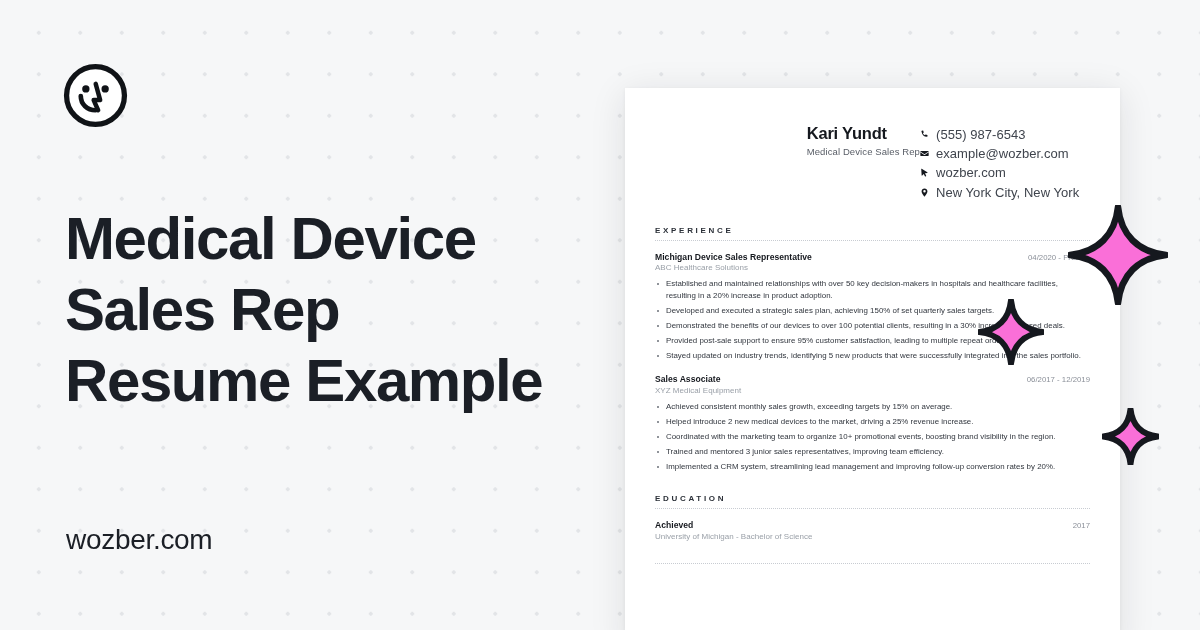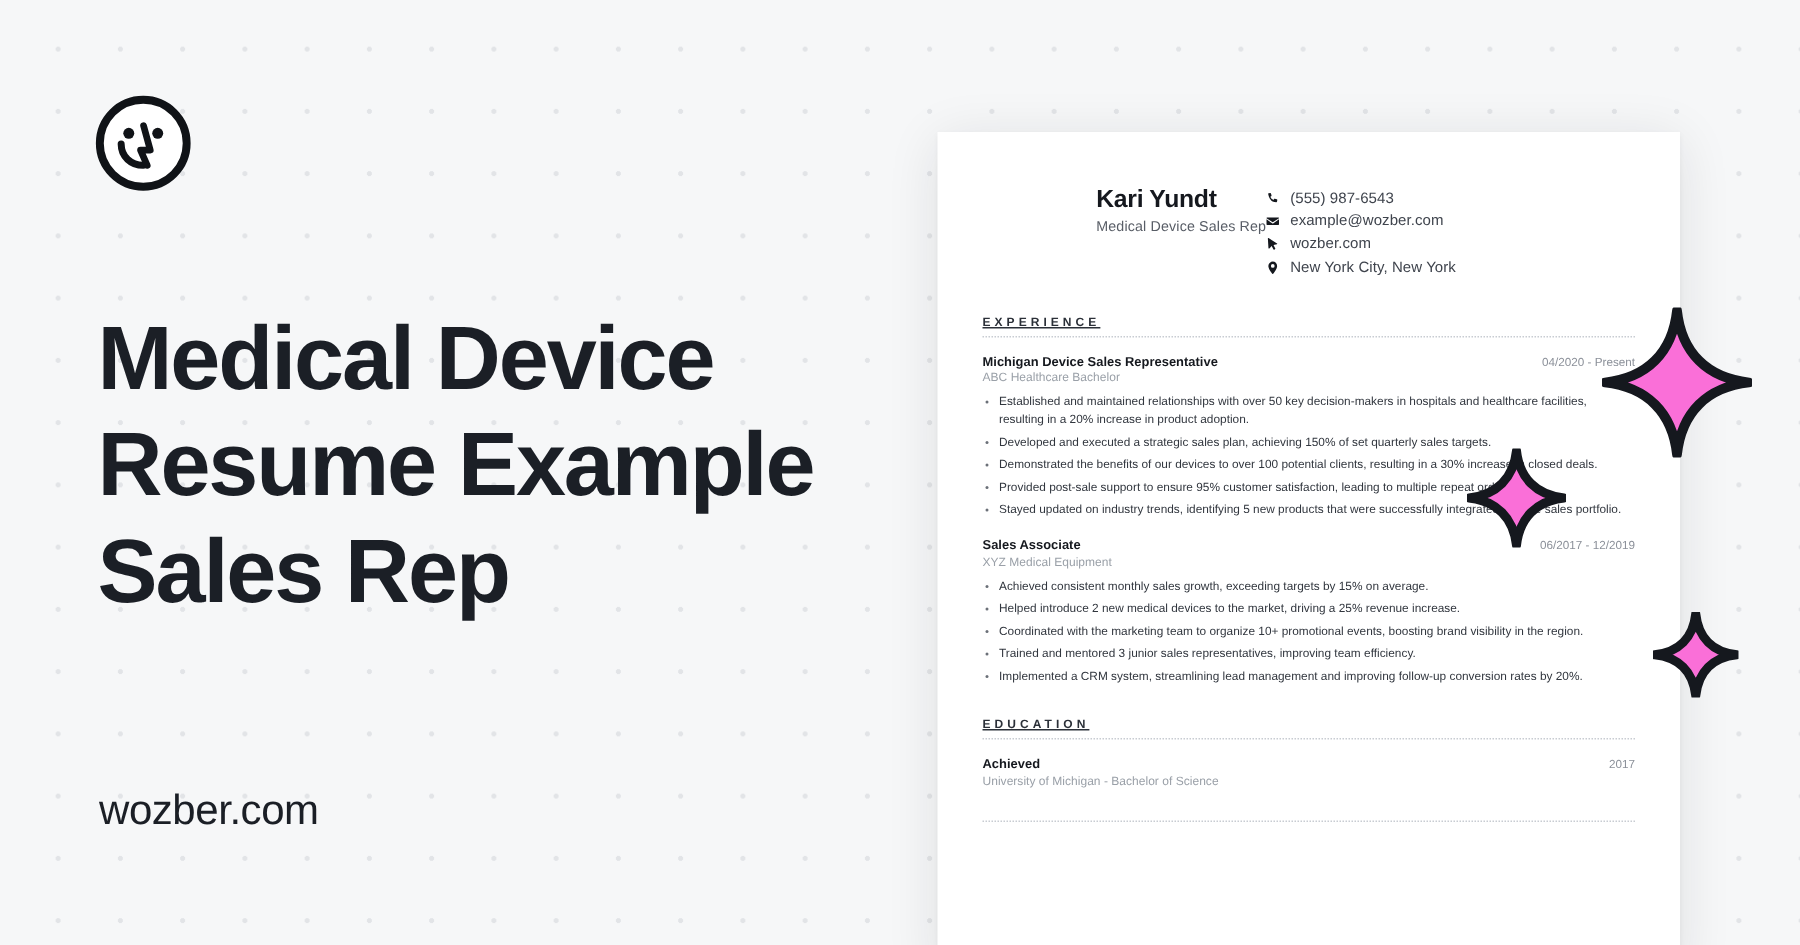--- a/index.html
+++ b/index.html
@@ -77,21 +77,21 @@
     z-index: 3;
     padding: 0;
   }
   .resume-inner {
     padding: 36px 30px 0 30px;
   }
 
   
   .r-head {
     display: flex;
-    justify-content: center;
+    justify-content: flex-end;
     align-items: flex-start;
   }
   .r-name {
     font-size: 16.5px;
     font-weight: 700;
     color: #15181e;
     letter-spacing: -0.2px;
     margin: 0 0 3px 0;
   }
   .r-role {
@@ -113,35 +113,34 @@
   }
   .contact-row .ic {
     width: 9px;
     height: 9px;
     flex: 0 0 9px;
     display: block;
     color: #15181e;
   }
   .contact-row .ic svg { display: block; width: 9px; height: 9px; }
   .contact-row .tx {
-    font-size: 10px;
+    font-size: 13px;
     color: #3f444d;
     letter-spacing: 0.05px;
     white-space: nowrap;
   }
 
   
   .section { margin-top: 22px; }
   .sec-title {
     font-size: 8px;
     font-weight: 700;
     letter-spacing: 2.7px;
     color: #2b3038;
     margin: 0 0 5px 0;
-    text-decoration: underline;
   }
   .sec-rule {
     height: 0;
     border-top: 1px dotted #c8ccd2;
     margin-bottom: 11px;
   }
 
   .entry { margin-bottom: 13px; }
   .entry:last-child { margin-bottom: 0; }
   .entry-top {
@@ -215,22 +214,22 @@
       <circle cx="32" cy="32" r="28.5" stroke="#101317" stroke-width="5.2" fill="#ffffff"></circle>
       <circle cx="22.5" cy="25.5" r="3.6" fill="#101317"></circle>
       <circle cx="41.5" cy="25.5" r="3.6" fill="#101317"></circle>
       <path d="M17.5 32.5c0 8.2 6.4 14 14.5 14" stroke="#101317" stroke-width="4.6" stroke-linecap="round" fill="none"></path>
       <path d="M32.2 20.5 L36.6 36.5 L30.2 36.5 L34.6 46.5" stroke="#101317" stroke-width="4.4" stroke-linejoin="round" stroke-linecap="round" fill="none"></path>
     </svg>
   </div>
 
   <h1 class="headline">
       <div>Medical Device</div>
+      <div>Sales Rep</div>
       <div>Resume Example</div>
-      <div>Sales Rep</div>
     </h1>
 
   <div class="site">wozber.com</div>
 </div>
 
 <div class="resume">
   <div class="resume-inner">
 
     <div class="r-head">
       <div>
@@ -275,21 +274,21 @@
 
     <div>
         <div class="section">
           <div class="sec-title">EXPERIENCE</div>
           <div class="sec-rule"></div>
           <div class="entry">
             <div class="entry-top">
               <span class="entry-title">Michigan Device Sales Representative</span>
               <span class="entry-date">04/2020 - Present</span>
             </div>
-            <div class="entry-sub">ABC Healthcare Bachelor</div>
+            <div class="entry-sub">ABC Healthcare Solutions</div>
             <ul class="bullets">
               <li>Established and maintained relationships with over 50 key decision-makers in hospitals and healthcare facilities, resulting in a 20% increase in product adoption.</li>
               <li>Developed and executed a strategic sales plan, achieving 150% of set quarterly sales targets.</li>
               <li>Demonstrated the benefits of our devices to over 100 potential clients, resulting in a 30% increase in closed deals.</li>
               <li>Provided post-sale support to ensure 95% customer satisfaction, leading to multiple repeat orders.</li>
               <li>Stayed updated on industry trends, identifying 5 new products that were successfully integrated into the sales portfolio.</li>
             </ul>
           </div>
           <div class="entry">
             <div class="entry-top">

